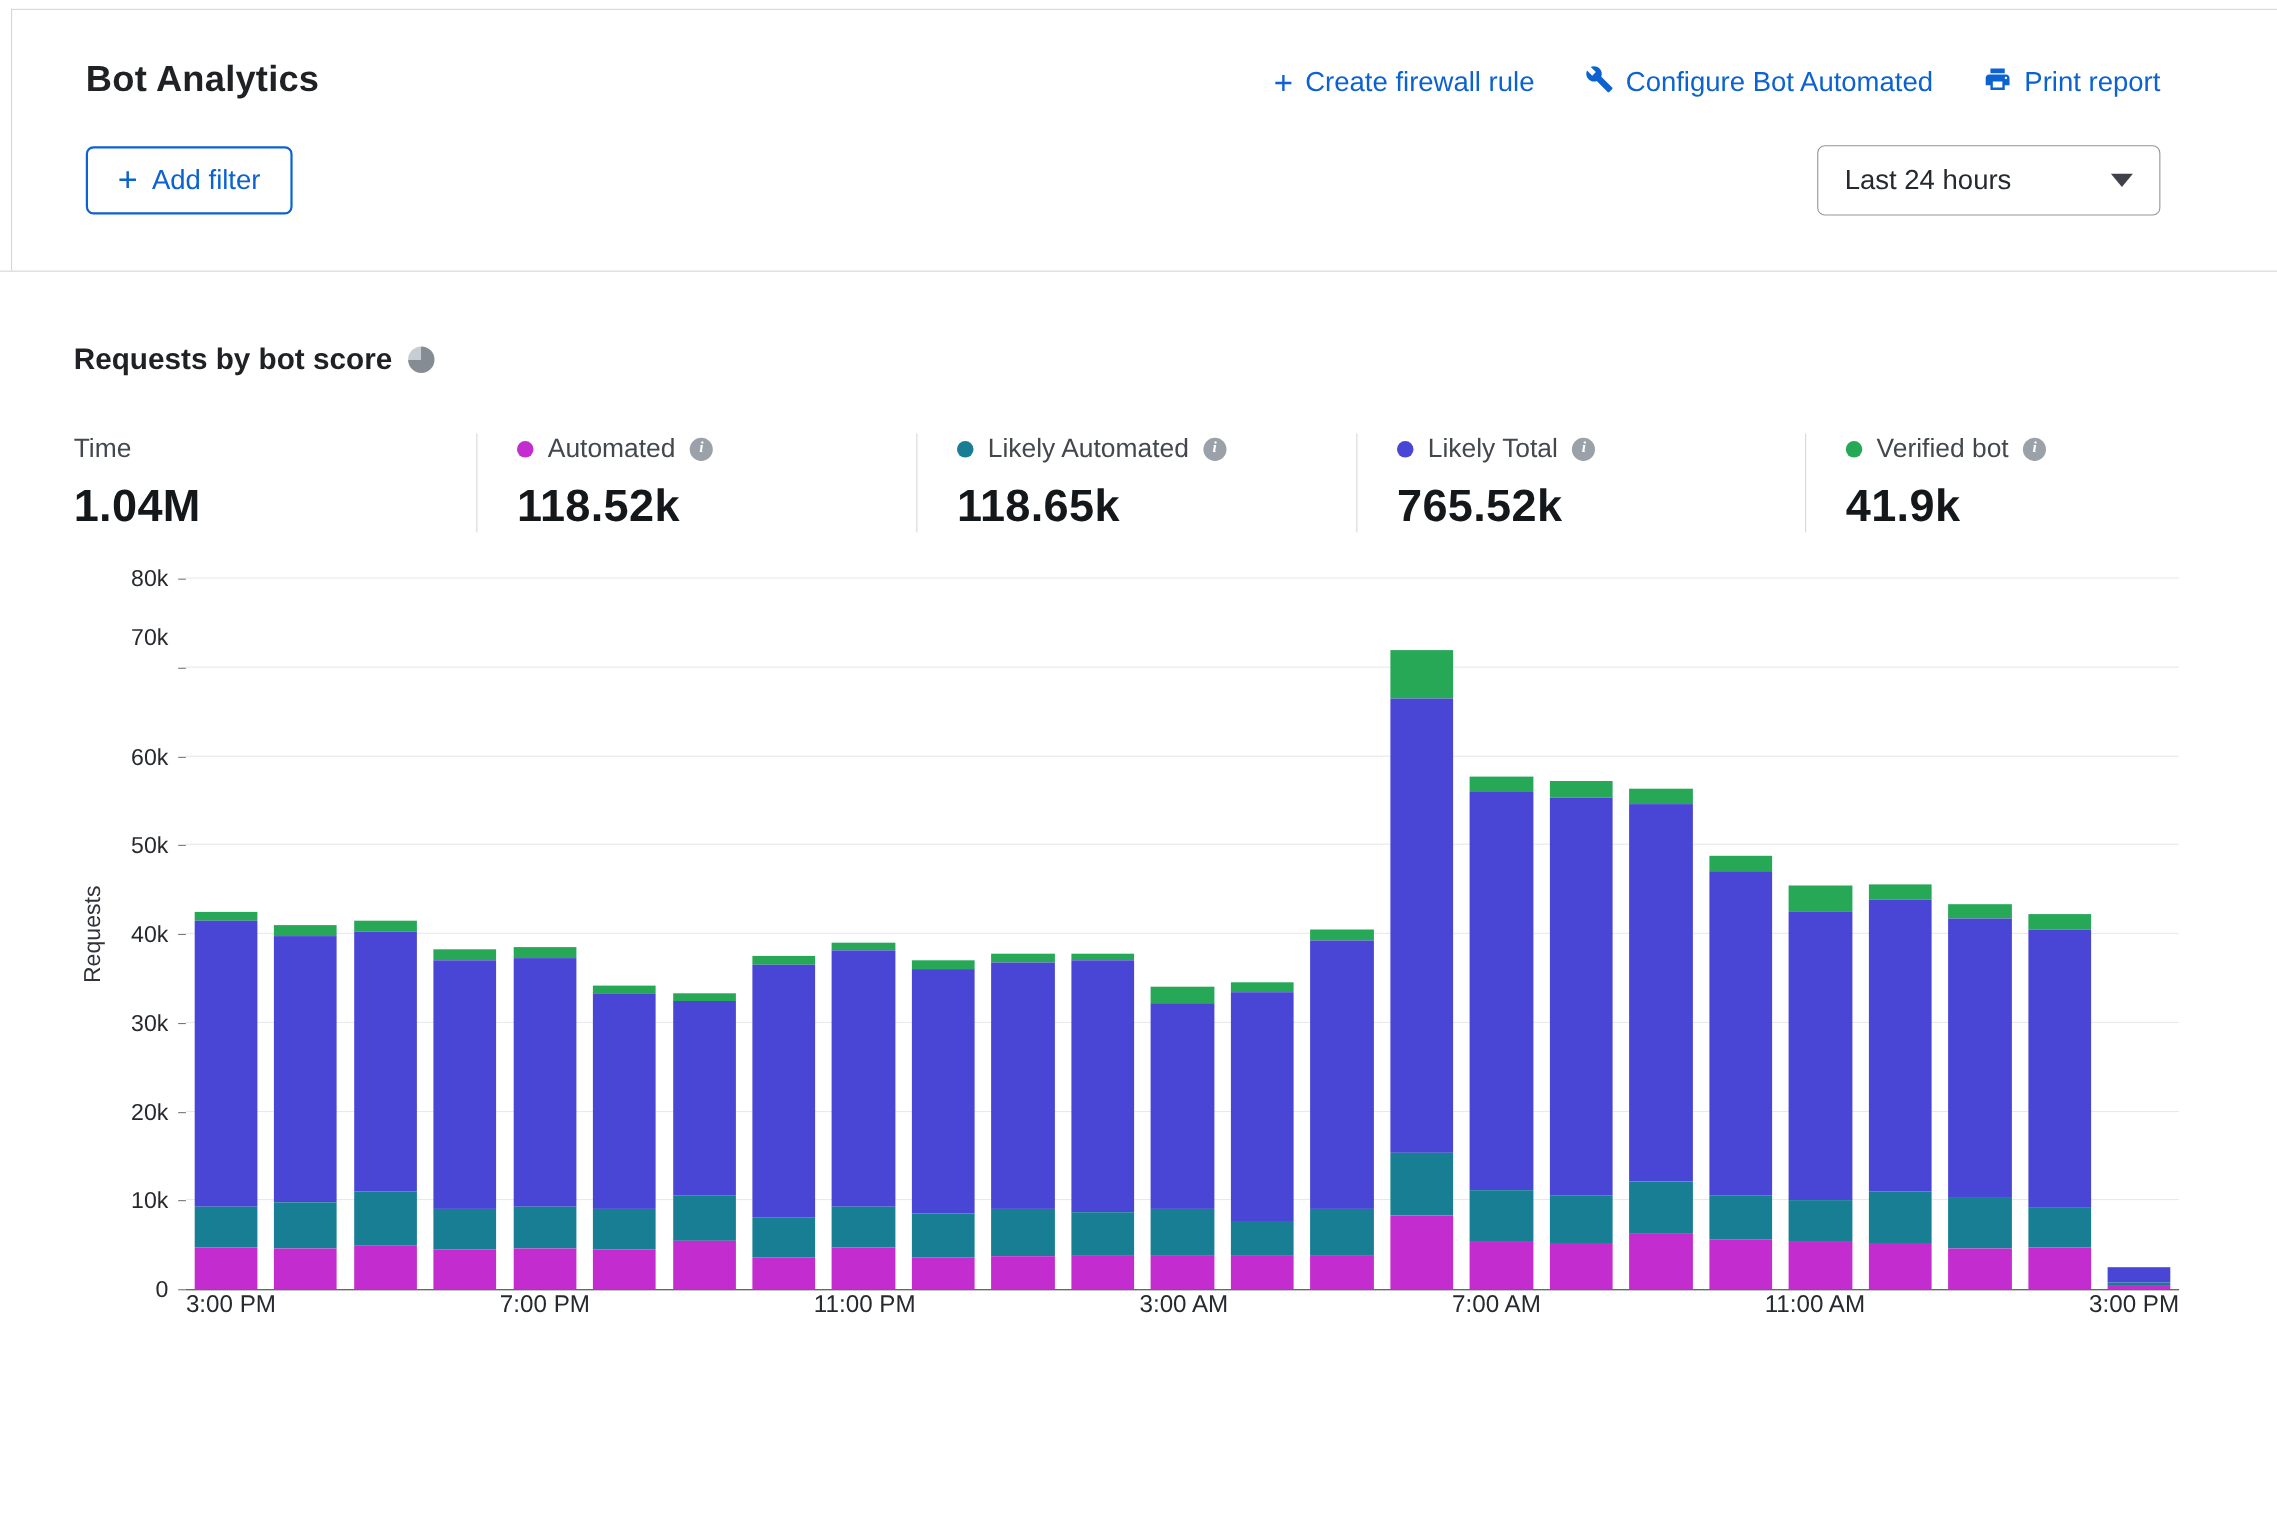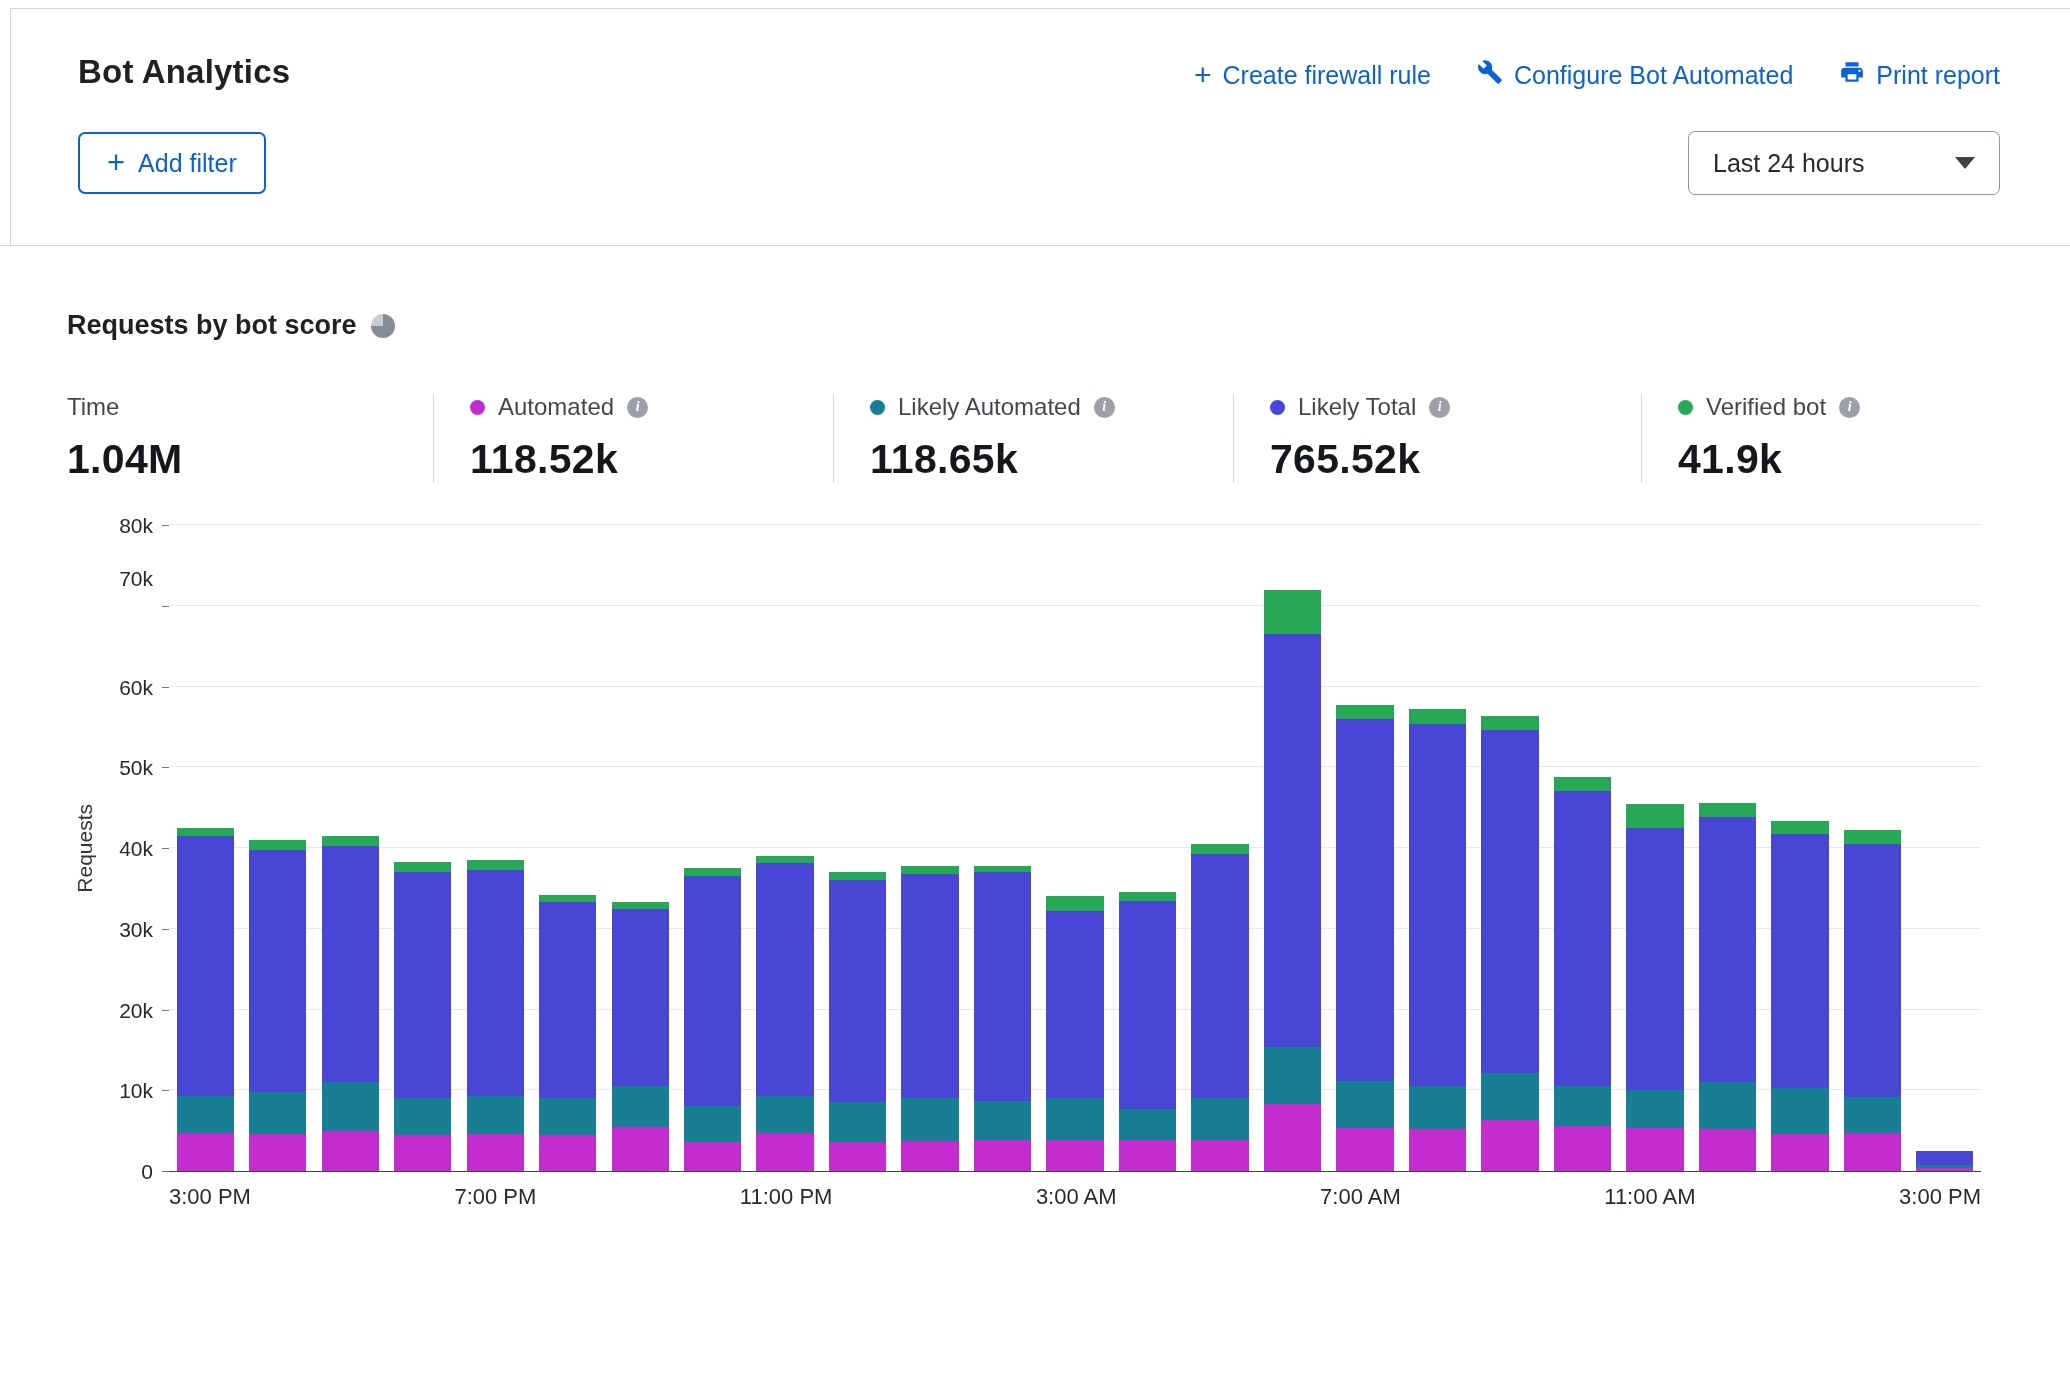--- a/index.html
+++ b/index.html
@@ -5,21 +5,21 @@
   * { box-sizing: border-box; margin: 0; padding: 0; }
   html,body { background:#fff; }
   body {
     width: 2070px; height: 1394px; overflow: hidden;
     font-family: "Liberation Sans", sans-serif; color: #202124;
   }
   
   .header-card {
     margin: 8px 0 0 10px;
     border: 1px solid #d5d5d5; border-bottom: none; border-right: none;
-    padding: 44px 70px 50px 67px;
+    padding: 44px 106px 50px 67px;
   }
   .header-row { display: flex; justify-content: space-between; align-items: flex-start; }
   .page-title { font-size: 33px; font-weight: 700; color: #1f2124; letter-spacing:.2px; }
   .header-actions { display: flex; align-items: center; gap: 46px; padding-top: 6px; }
   .action-link {
     display: inline-flex; align-items: center; gap: 11px;
     color: #0b62d0; font-size: 25px; cursor: pointer; text-decoration: none; white-space: nowrap;
   }
   .action-link svg { width: 26px; height: 26px; fill: #0b62d0; }
   .plus-glyph { font-size: 30px; line-height: 26px; font-weight: 500; }
@@ -77,21 +77,21 @@
   }
   .yticks { grid-column: 2; grid-row: 1; position: relative; height: 647px; }
   .ytick { position: absolute; left: 0; right: 16px; text-align: right; font-size: 21px; color: #26292e; line-height: 24px; }
   .ytickmark { position: absolute; right: 0; width: 7px; height: 1px; background: #71767d; }
   .plot { grid-column: 3; grid-row: 1; position: relative; height: 647px; border-bottom: 1px solid #3f4248; }
   .gridline { position: absolute; left: 0; right: 0; height: 1px; background: #e9e9ea; }
   .bars { position: absolute; inset: 0; display: flex; align-items: flex-end; }
   .bar-slot { flex: 1; height: 100%; display: flex; align-items: flex-end; justify-content: center; }
   .bar { width: 79%; display: flex; flex-direction: column; justify-content: flex-end; }
   .seg { width: 100%; }
-  .xticks { grid-column: 3; grid-row: 2; display: flex; margin-top: 12px; }
+  .xticks { grid-column: 3; grid-row: 2; display: flex; }
   .xslot { flex: 1; display: flex; justify-content: center; overflow: visible; }
   .xtick { font-size: 22px; color: #26292e; white-space: nowrap; }
   .x-axis-title { grid-column: 3; grid-row: 3; text-align: center; font-size: 21px; color: #26292e; margin-top: 16px; }
 </style>
 </head>
 <body>
 
 <div class="header-card">
   <div class="header-row">
     <h1 class="page-title">Bot Analytics</h1>

